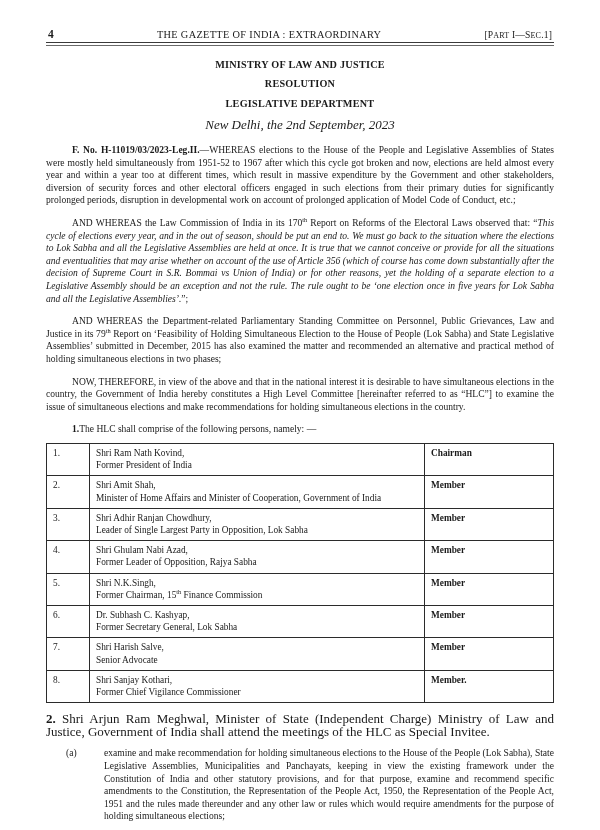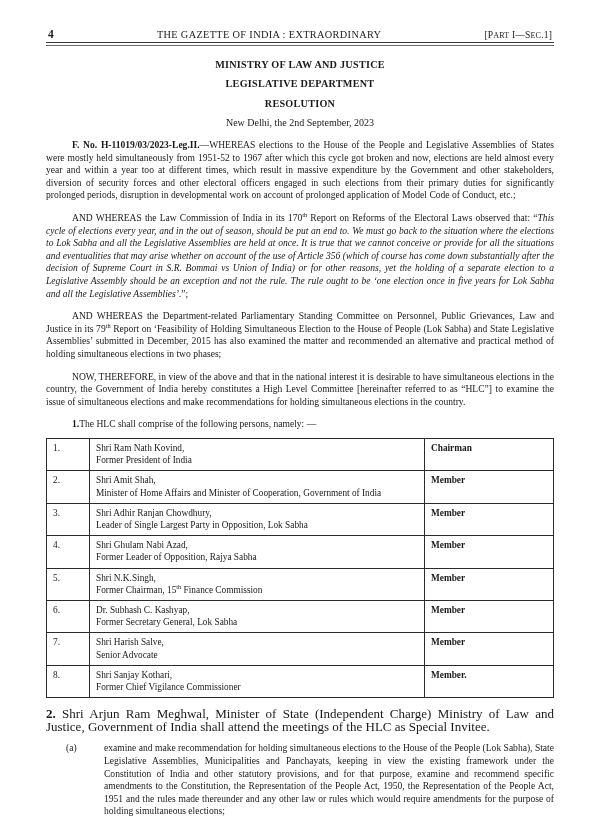--- a/index.html
+++ b/index.html
@@ -57,22 +57,23 @@
   
   .heading {
     text-align: center;
     font-weight: bold;
     font-size: 10.2px;
     letter-spacing: .25px;
     margin: 0 0 8.5px 0;
   }
   .dateline {
     text-align: center;
-    font-size: 10px;
+    font-size: 13px;
     margin: 1px 0 11px 0;
+    font-style: italic;
   }
 
   
   p.body {
     text-align: justify;
     font-size: 9.55px;
     line-height: 12.6px;
     margin: 0 0 10px 0;
     text-indent: 26px;
     hyphens: none;
@@ -151,22 +152,22 @@
 <div class="page">
 
   <div class="running-head">
     <span class="rh-page-number">4</span>
     <span class="rh-title">THE GAZETTE OF INDIA : EXTRAORDINARY</span>
     <span class="rh-part"><span>[P</span><span class="sc">ART</span><span> I—S</span><span class="sc">EC</span><span>.1]</span></span>
   </div>
   <div class="rule-double"></div>
 
   <div class="heading">MINISTRY OF LAW AND JUSTICE</div>
+  <div class="heading">RESOLUTION</div>
   <div class="heading">LEGISLATIVE DEPARTMENT</div>
-  <div class="heading">RESOLUTION</div>
   <div class="dateline">New Delhi, the 2nd September, 2023</div>
 
   <p class="body"><span class="lead">F. No. H-11019/03/2023-Leg.II.</span><span>—WHEREAS elections to the House of the People and Legislative Assemblies of States were mostly held simultaneously from 1951-52 to 1967 after which this cycle got broken and now, elections are held almost every year and within a year too at different times, which result in massive expenditure by the Government and other stakeholders, diversion of security forces and other electoral officers engaged in such elections from their primary duties for significantly prolonged periods, disruption in developmental work on account of prolonged application of Model Code of Conduct, etc.;</span></p>
 
   <p class="body"><span>AND WHEREAS the Law Commission of India in its 170</span><sup>th</sup><span> Report on Reforms of the Electoral Laws observed that: “</span><span class="quote">This cycle of elections every year, and in the out of season, should be put an end to. We must go back to the situation where the elections to Lok Sabha and all the Legislative Assemblies are held at once. It is true that we cannot conceive or provide for all the situations and eventualities that may arise whether on account of the use of Article 356 (which of course has come down substantially after the decision of Supreme Court in S.R. Bommai vs Union of India) or for other reasons, yet the holding of a separate election to a Legislative Assembly should be an exception and not the rule. The rule ought to be ‘one election once in five years for Lok Sabha and all the Legislative Assemblies’.</span><span>”;</span></p>
 
   <p class="body"><span>AND WHEREAS the Department-related Parliamentary Standing Committee on Personnel, Public Grievances, Law and Justice in its 79</span><sup>th</sup><span> Report on ‘Feasibility of Holding Simultaneous Election to the House of People (Lok Sabha) and State Legislative Assemblies’ submitted in December, 2015 has also examined the matter and recommended an alternative and practical method of holding simultaneous elections in two phases;</span></p>
 
   <p class="body">NOW, THEREFORE, in view of the above and that in the national interest it is desirable to have simultaneous elections in the country, the Government of India hereby constitutes a High Level Committee [hereinafter referred to as “HLC”] to examine the issue of simultaneous elections and make recommendations for holding simultaneous elections in the country.</p>
 

